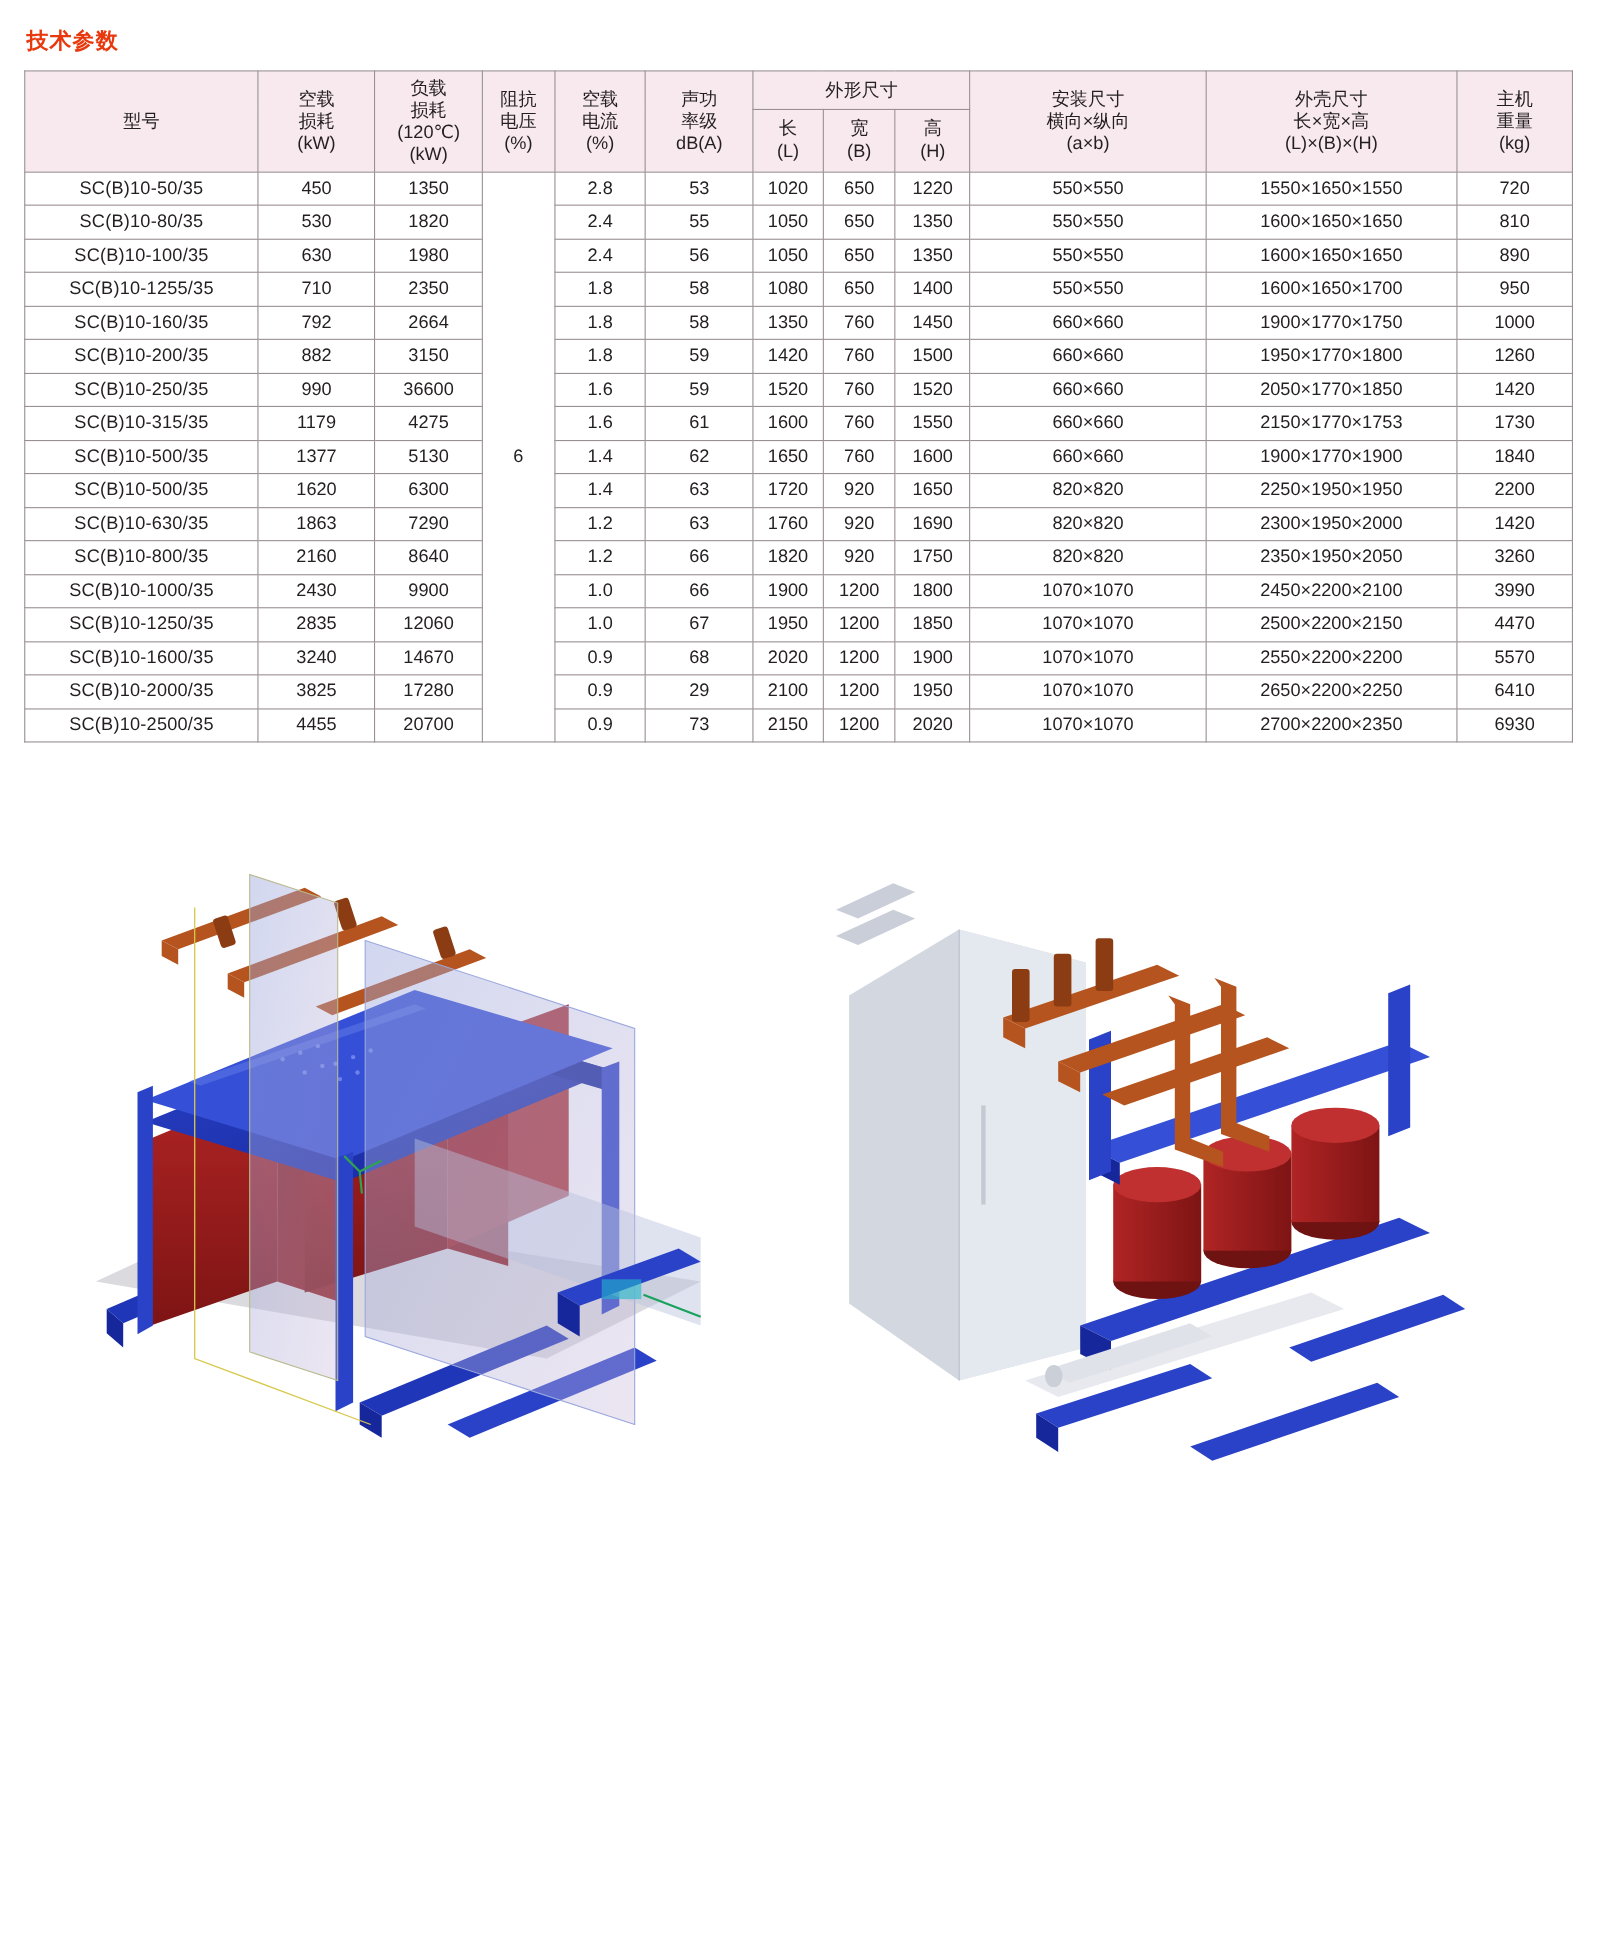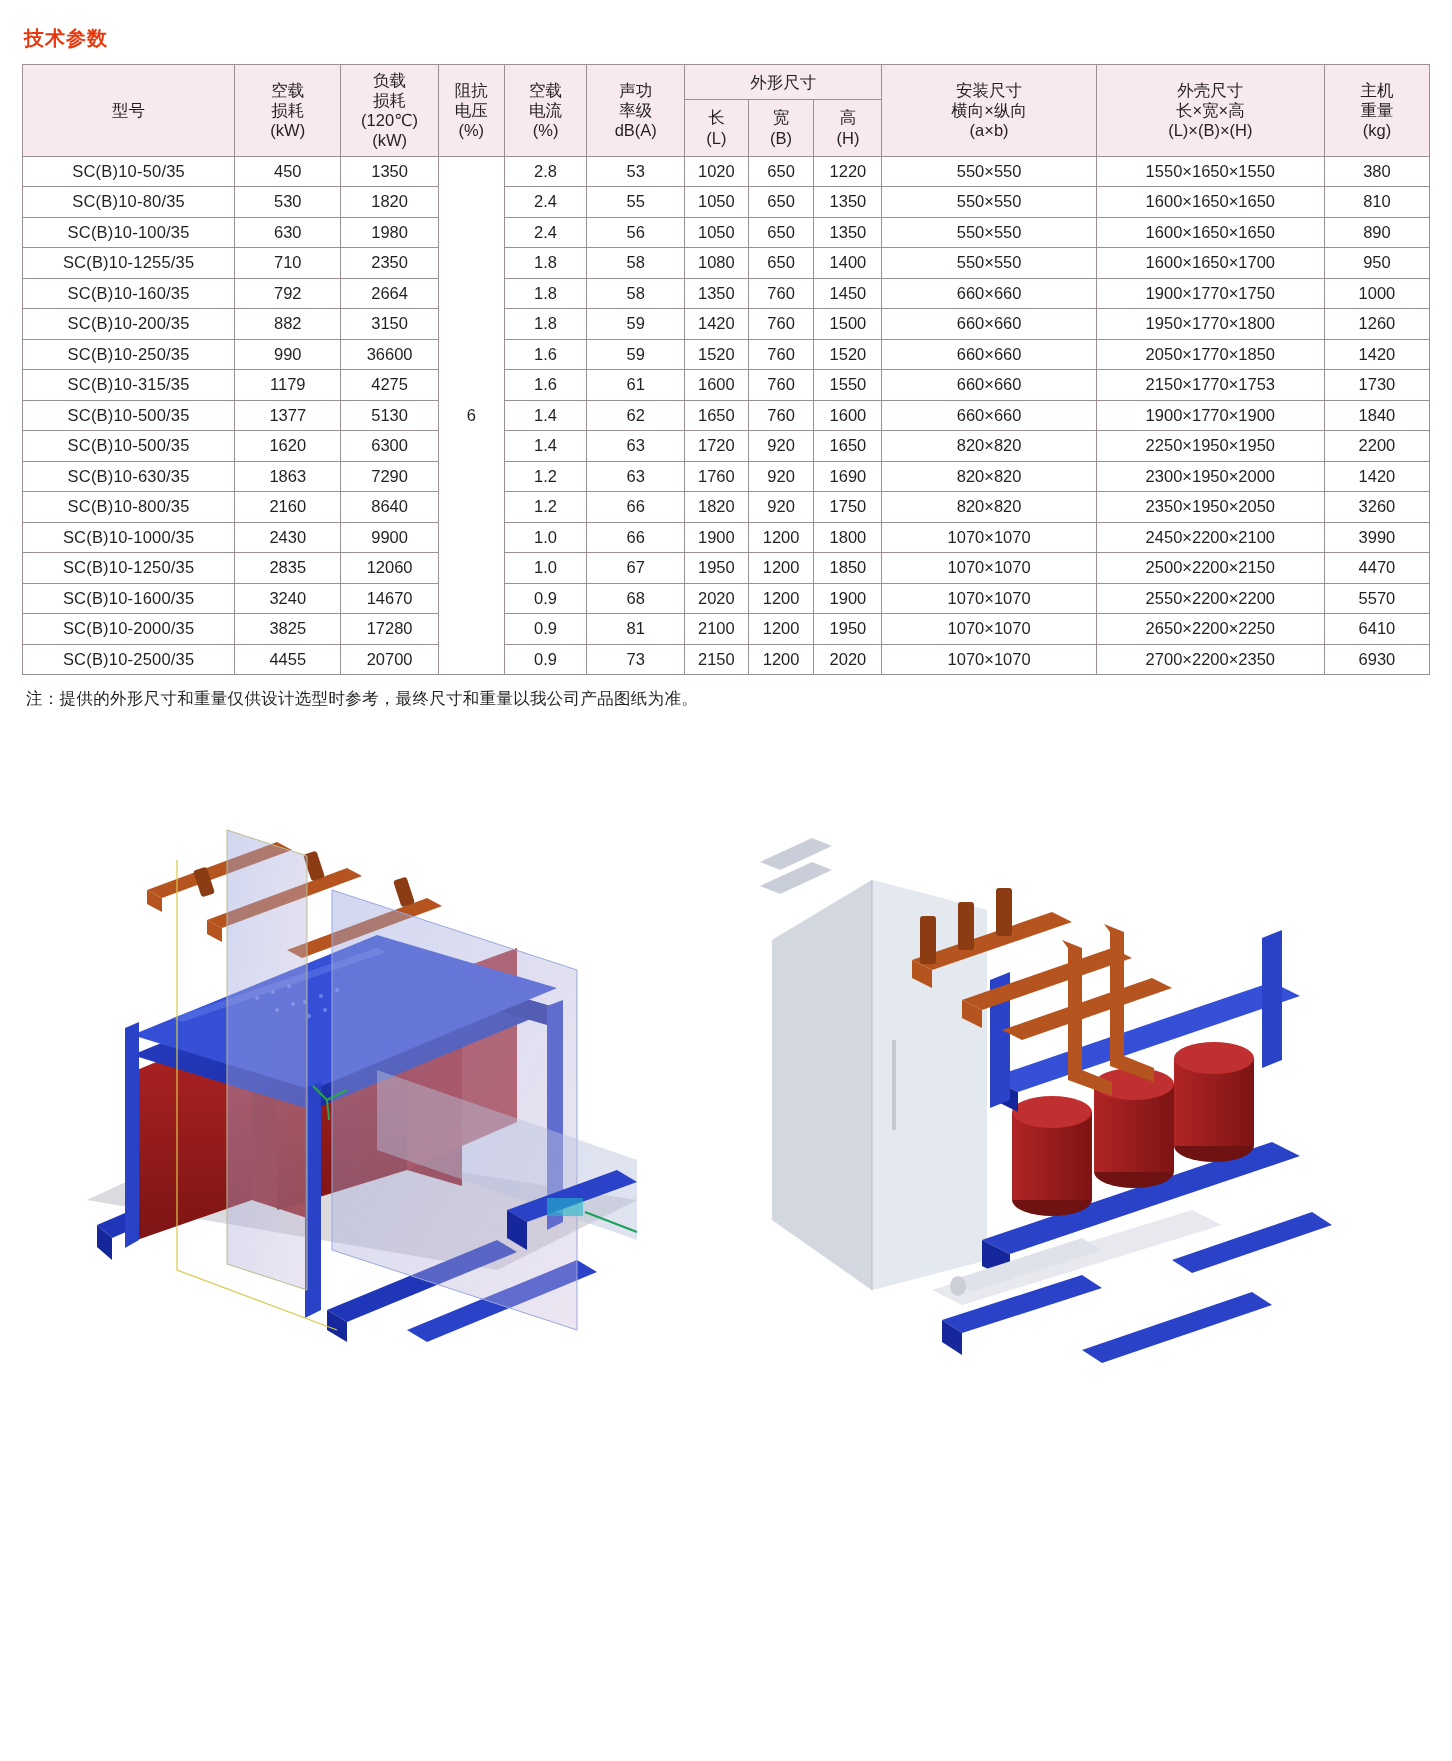--- a/index.html
+++ b/index.html
@@ -175,21 +175,21 @@
           <td class="">450</td>
           <td class="">1350</td>
           <td class="imped" rowspan="17">6</td>
           <td>2.8</td>
           <td>53</td>
           <td>1020</td>
           <td>650</td>
           <td>1220</td>
           <td>550×550</td>
           <td>1550×1650×1550</td>
-          <td>380</td>
+          <td>720</td>
         </tr>
         <tr>
           <td class="model">SC(B)10-80/35</td>
           <td class="">530</td>
           <td class="">1820</td>
           <td>2.4</td>
           <td>55</td>
           <td>1050</td>
           <td>650</td>
           <td>1350</td>
@@ -364,21 +364,21 @@
           <td>1900</td>
           <td>1070×1070</td>
           <td>2550×2200×2200</td>
           <td>5570</td>
         </tr>
         <tr>
           <td class="model">SC(B)10-2000/35</td>
           <td class="">3825</td>
           <td class="">17280</td>
           <td>0.9</td>
-          <td>81</td>
+          <td>29</td>
           <td>2100</td>
           <td>1200</td>
           <td>1950</td>
           <td>1070×1070</td>
           <td>2650×2200×2250</td>
           <td>6410</td>
         </tr>
         <tr>
           <td class="model">SC(B)10-2500/35</td>
           <td class="">4455</td>
@@ -388,21 +388,20 @@
           <td>2150</td>
           <td>1200</td>
           <td>2020</td>
           <td>1070×1070</td>
           <td>2700×2200×2350</td>
           <td>6930</td>
         </tr>
       </tbody>
   </table>
 
-  <div class="note">注：提供的外形尺寸和重量仅供设计选型时参考，最终尺寸和重量以我公司产品图纸为准。</div>
 
   <div class="figures">
 
     <div class="fig" id="fig-left">
       <svg width="600" height="700" viewBox="0 0 600 700">
         <defs>
           <linearGradient id="blueTop" x1="0" y1="0" x2="1" y2="1">
             <stop offset="0%" stop-color="#2a42c8"></stop>
             <stop offset="100%" stop-color="#16279b"></stop>
           </linearGradient>

